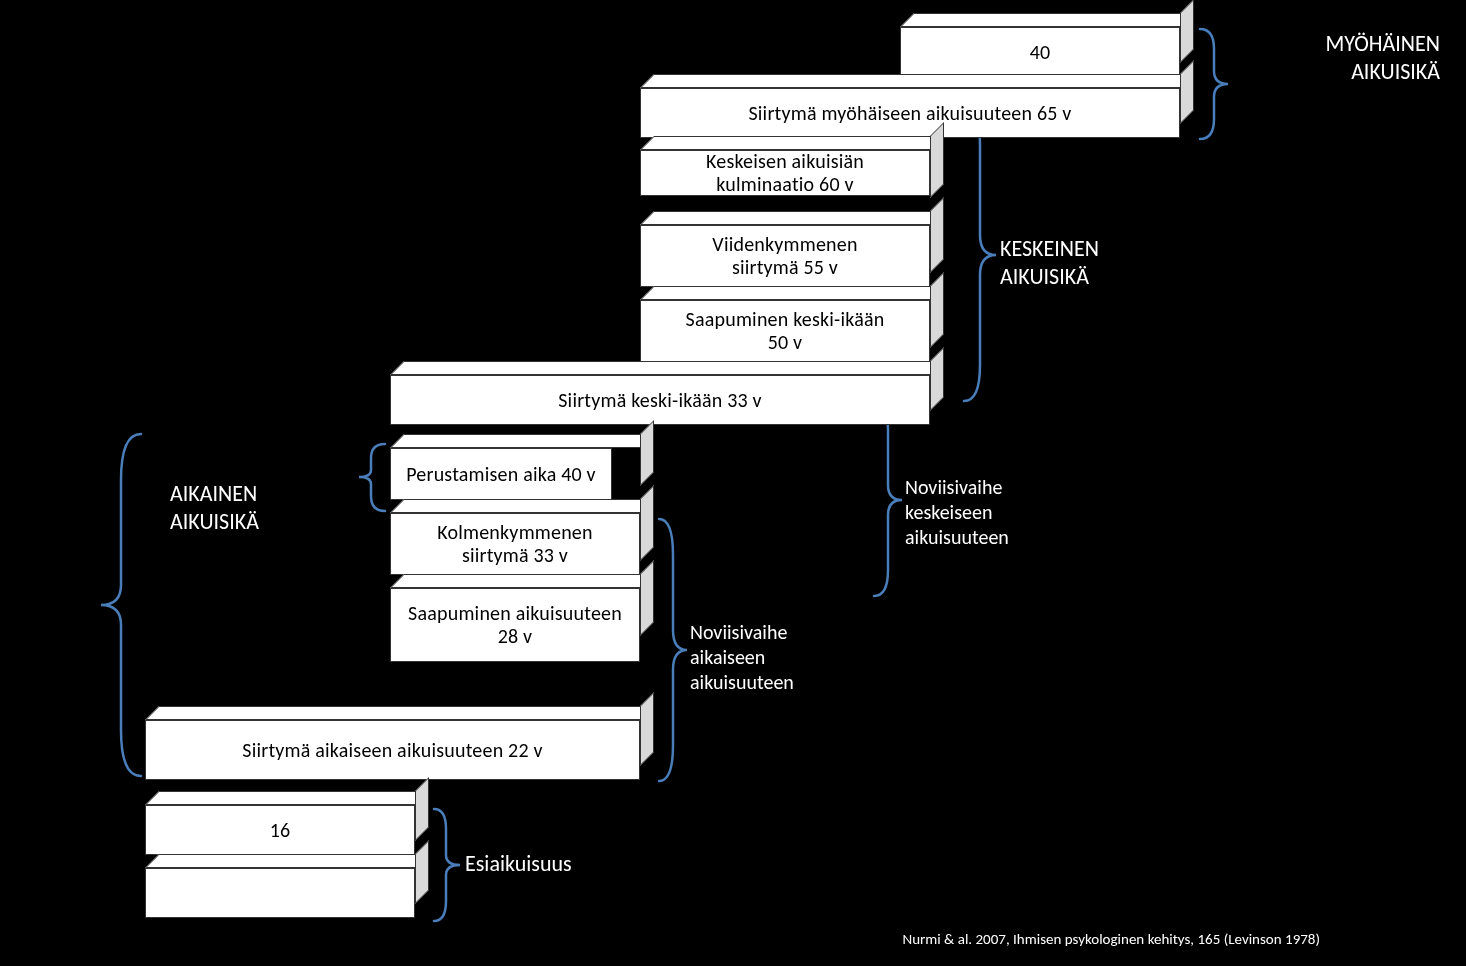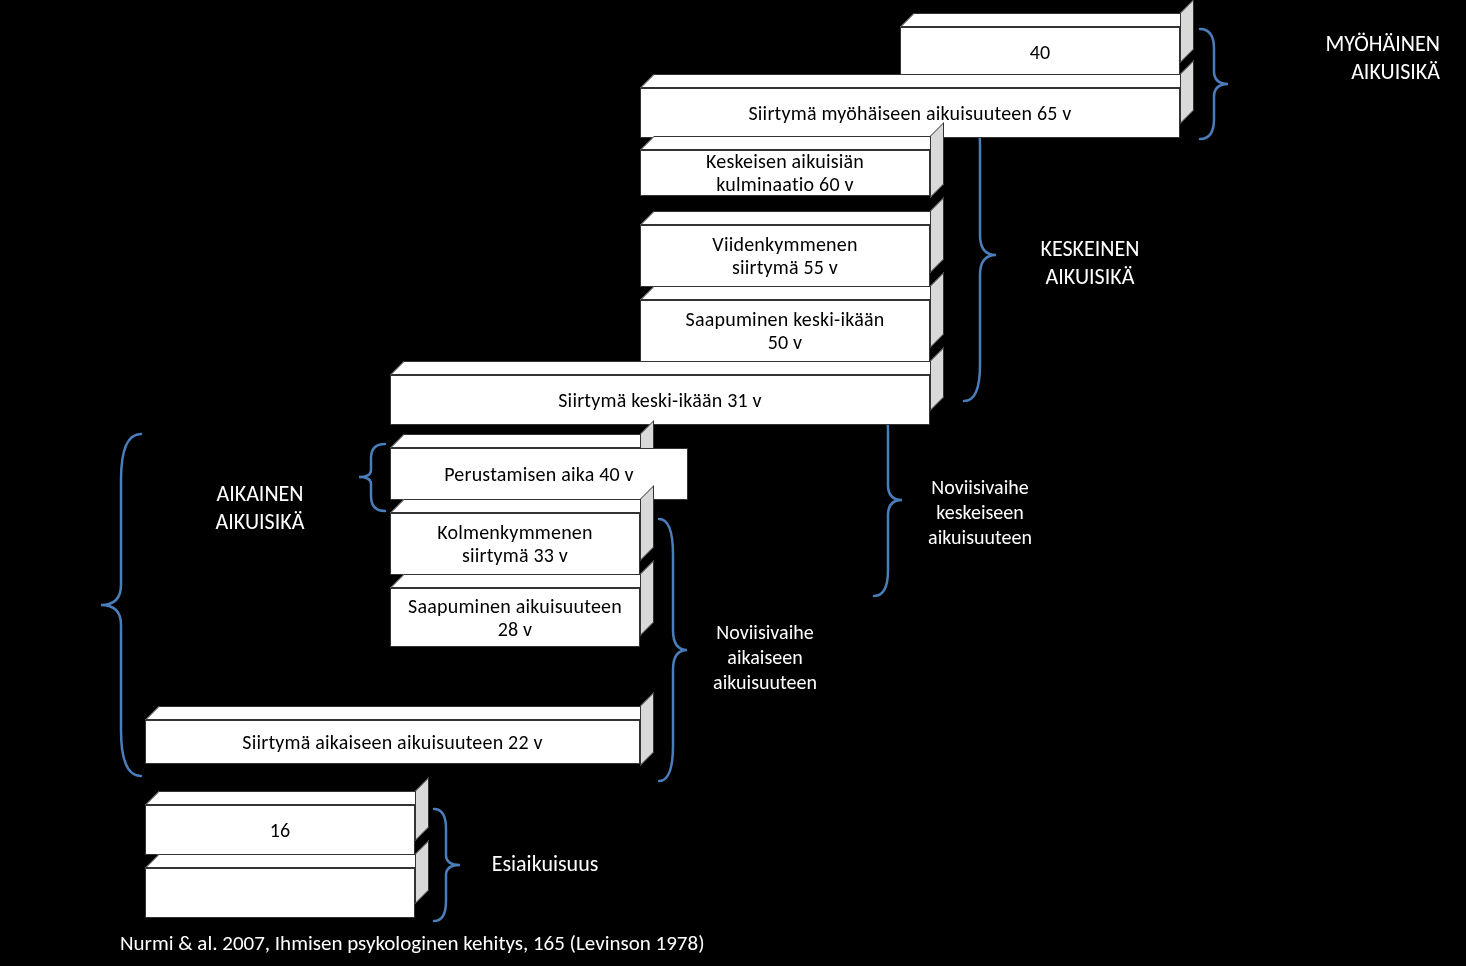--- a/index.html
+++ b/index.html
@@ -50,21 +50,21 @@
     border: 1px solid #333;
     box-sizing: border-box;
     transform-origin: top left;
     transform: skewY(-45deg);
   }
   .label {
     position: absolute;
     color: #fff;
     font-size: 22px;
     line-height: 1.25;
-    text-align: center;
+    text-align: left;
   }
   .brace {
     position: absolute;
     stroke: #4a7ebb;
     stroke-width: 2.5;
     fill: none;
     stroke-linecap: round;
   }
   .big-num {
     font-size: 30px;
@@ -80,21 +80,21 @@
   <div class="label" style="left:1000px; top:235px; width:180px">KESKEINEN<br>AIKUISIKÄ</div>
 
   <div class="label" style="left:170px; top:480px; width:180px">AIKAINEN<br>AIKUISIKÄ</div>
 
   <div class="label" style="left:905px; top:475px; width:150px; font-size:20px">Noviisivaihe<br>keskeiseen<br>aikuisuuteen</div>
 
   <div class="label" style="left:690px; top:620px; width:150px; font-size:20px">Noviisivaihe<br>aikaiseen<br>aikuisuuteen</div>
 
   <div class="label" style="left:465px; top:850px; width:160px">Esiaikuisuus</div>
 
-  <div class="label" style="left:120px; top:930px; width:1200px; font-size:21px; text-align:left">Nurmi &amp; al. 2007, Ihmisen psykologinen kehitys, 165 (Levinson 1978)</div>
+  <div class="label" style="left:120px; top:930px; width:1200px; font-size:15px; text-align:right">Nurmi &amp; al. 2007, Ihmisen psykologinen kehitys, 165 (Levinson 1978)</div>
 
   <svg class="brace" style="left:1196px; top:25px" width="36" height="118">
     <path d="M4,4 Q18,4 18,24 L18,46 Q18,59 32,59 Q18,59 18,72 L18,94 Q18,114 4,114"></path>
   </svg>
 
   <svg class="brace" style="left:960px; top:105px" width="40" height="300">
     <path d="M4,4 Q20,4 20,40 L20,130 Q20,150 36,150 Q20,150 20,170 L20,260 Q20,296 4,296"></path>
   </svg>
 
   <svg class="brace" style="left:870px; top:400px" width="36" height="200">
@@ -143,45 +143,45 @@
 
   <div class="box3d" style="left:640px; top:300px">
     <div class="top" style="left:0; top:-14px; width:290px; height:14px"></div>
     <div class="side" style="left:290px; top:-14px; width:14px; height:62px"></div>
     <div class="front" style="width:290px; height:62px">Saapuminen keski-ikään<br>50 v</div>
   </div>
 
   <div class="box3d" style="left:390px; top:375px">
     <div class="top" style="left:0; top:-14px; width:540px; height:14px"></div>
     <div class="side" style="left:540px; top:-14px; width:14px; height:50px"></div>
-    <div class="front" style="width:540px; height:50px">Siirtymä keski-ikään  31 v</div>
+    <div class="front" style="width:540px; height:50px">Siirtymä keski-ikään  33 v</div>
   </div>
 
   <div class="box3d" style="left:390px; top:448px">
     <div class="top" style="left:0; top:-14px; width:250px; height:14px"></div>
     <div class="side" style="left:250px; top:-14px; width:14px; height:52px"></div>
-    <div class="front" style="width:298px; height:52px">Perustamisen aika  40 v</div>
+    <div class="front" style="width:222px; height:52px">Perustamisen aika  40 v</div>
   </div>
 
   <div class="box3d" style="left:390px; top:513px">
     <div class="top" style="left:0; top:-14px; width:250px; height:14px"></div>
     <div class="side" style="left:250px; top:-14px; width:14px; height:62px"></div>
     <div class="front" style="width:250px; height:62px">Kolmenkymmenen<br>siirtymä  33 v</div>
   </div>
 
   <div class="box3d" style="left:390px; top:588px">
     <div class="top" style="left:0; top:-14px; width:250px; height:14px"></div>
     <div class="side" style="left:250px; top:-14px; width:14px; height:62px"></div>
-    <div class="front" style="width:250px; height:59px">Saapuminen aikuisuuteen<br>28 v</div>
+    <div class="front" style="width:250px; height:74px">Saapuminen aikuisuuteen<br>28 v</div>
   </div>
 
   <div class="box3d" style="left:145px; top:720px">
     <div class="top" style="left:0; top:-14px; width:495px; height:14px"></div>
     <div class="side" style="left:495px; top:-14px; width:14px; height:60px"></div>
-    <div class="front" style="width:495px; height:44px">Siirtymä aikaiseen aikuisuuteen  22 v</div>
+    <div class="front" style="width:495px; height:60px">Siirtymä aikaiseen aikuisuuteen  22 v</div>
   </div>
 
   <div class="box3d" style="left:145px; top:805px">
     <div class="top" style="left:0; top:-14px; width:270px; height:14px"></div>
     <div class="side" style="left:270px; top:-14px; width:14px; height:50px"></div>
     <div class="front big-num" style="width:270px; height:50px">16</div>
   </div>
 
   <div class="box3d" style="left:145px; top:868px">
     <div class="top" style="left:0; top:-14px; width:270px; height:14px"></div>

